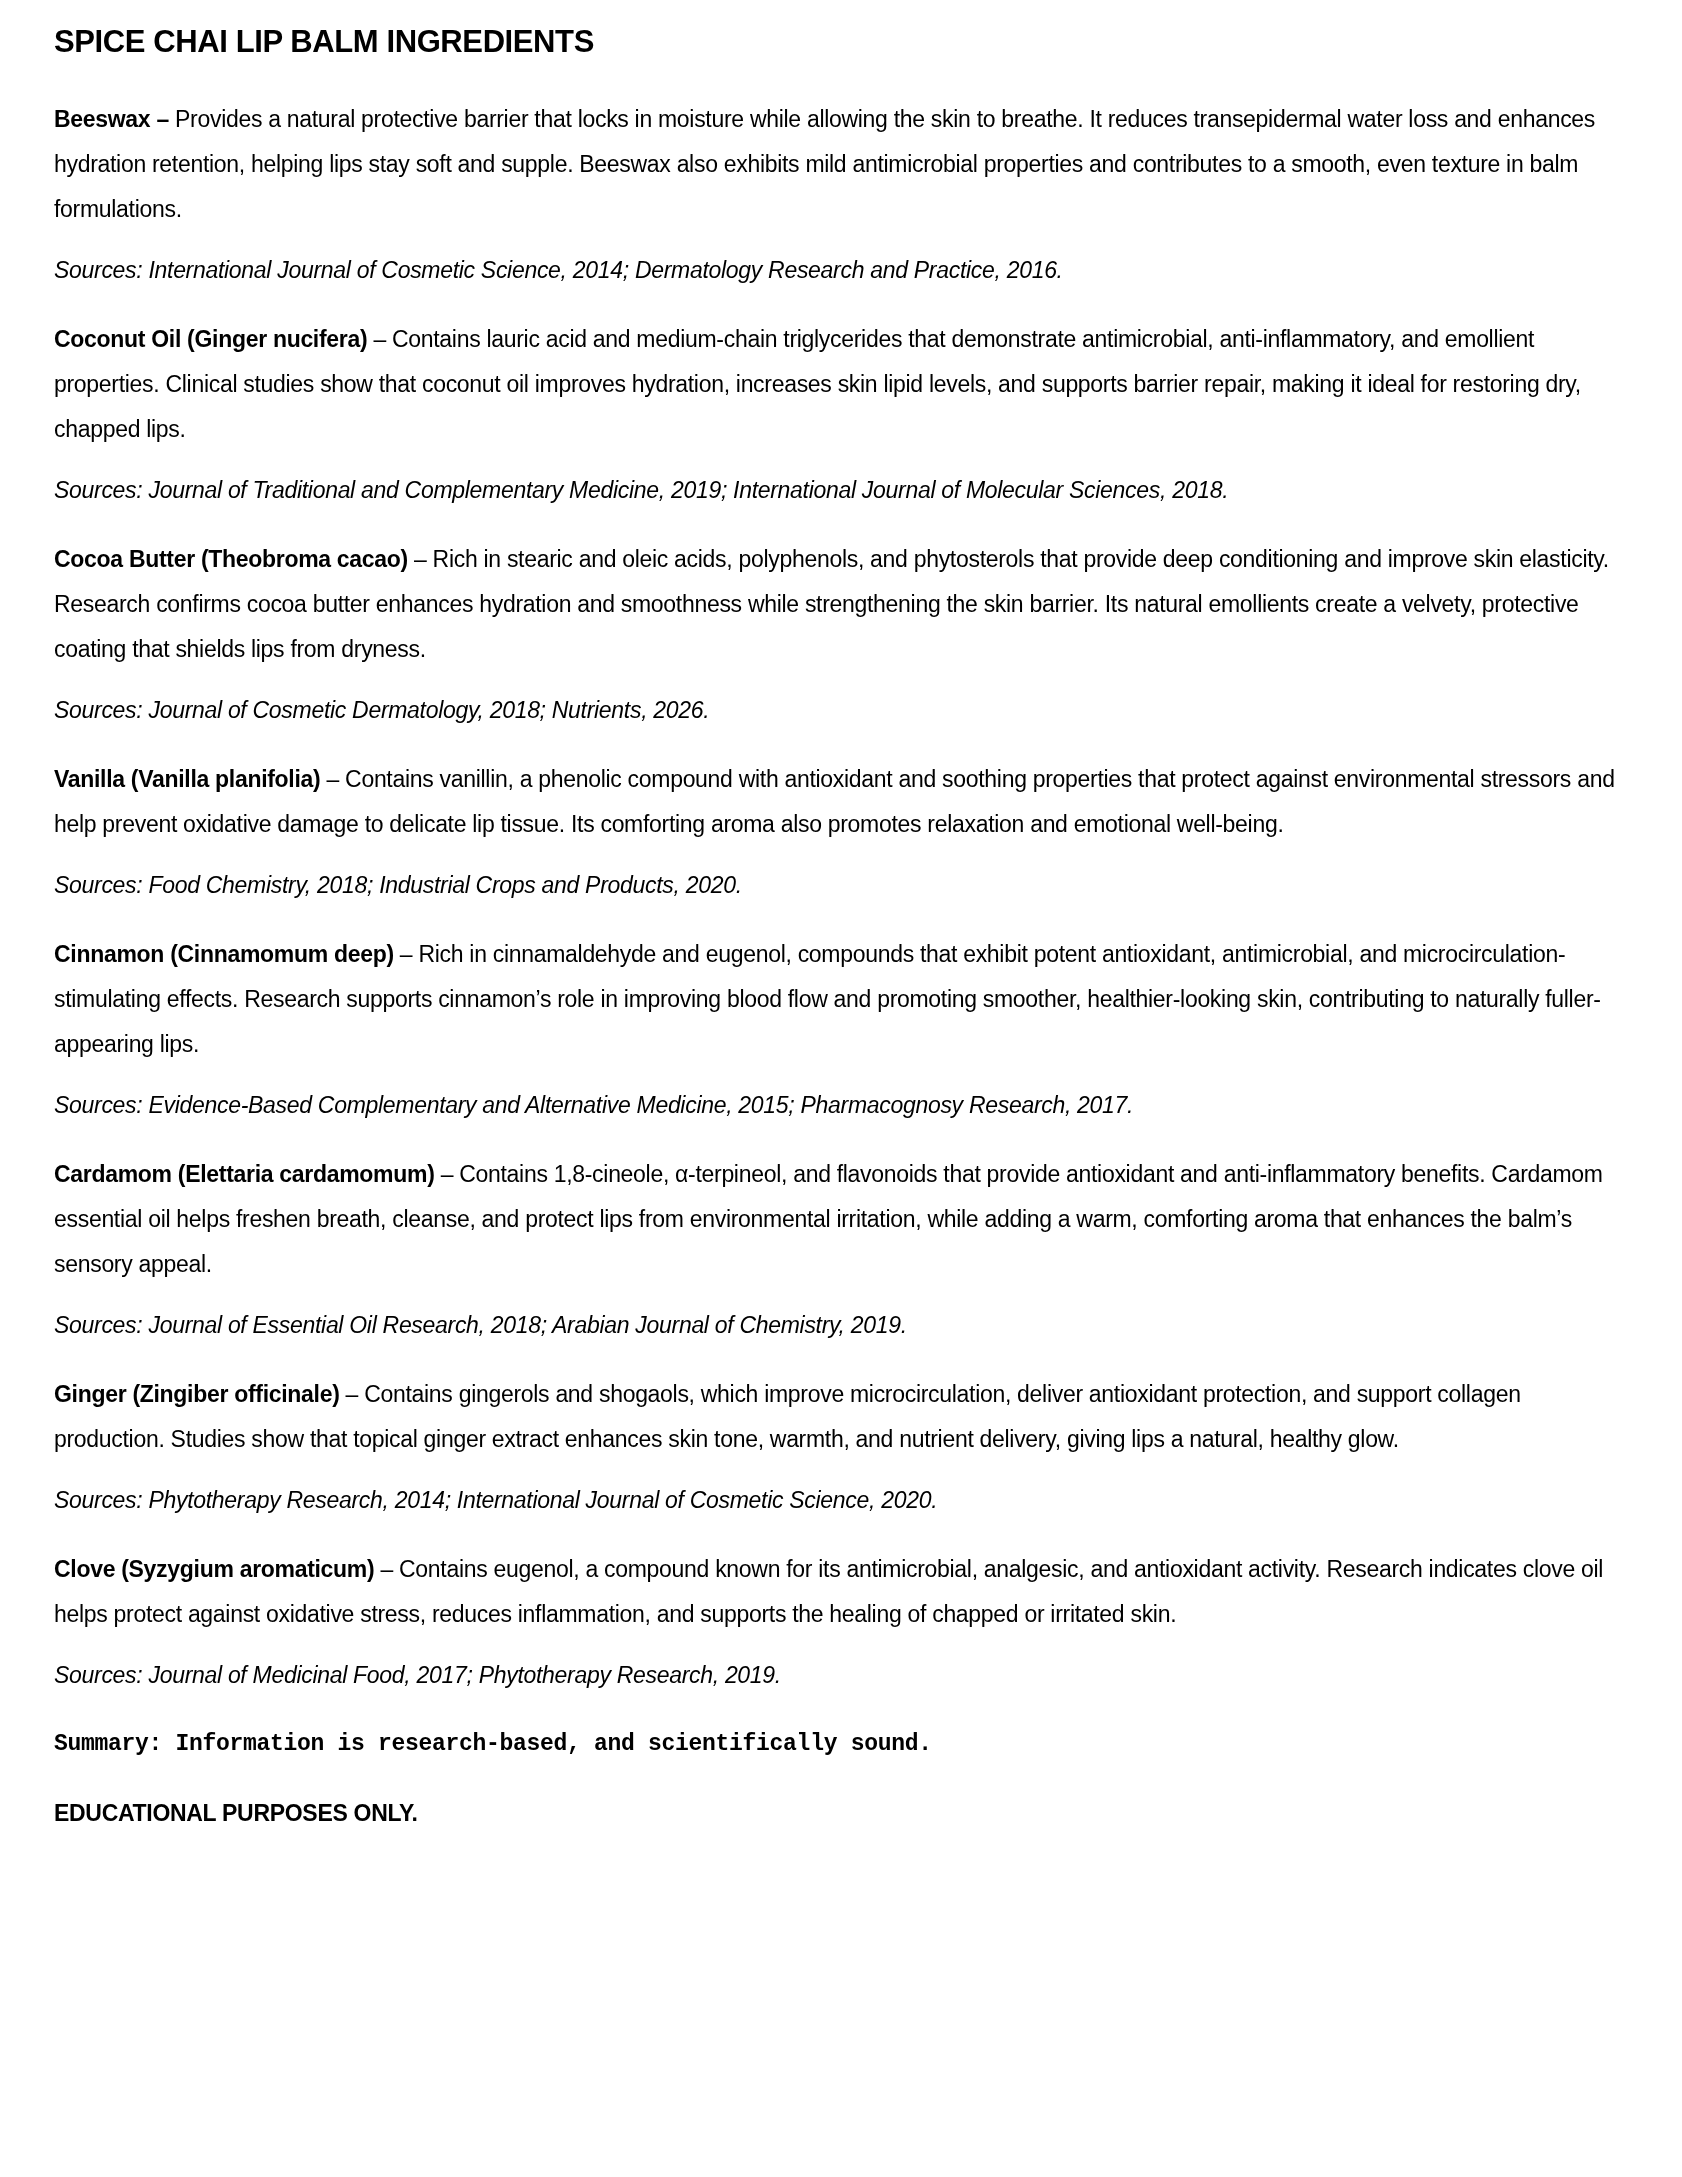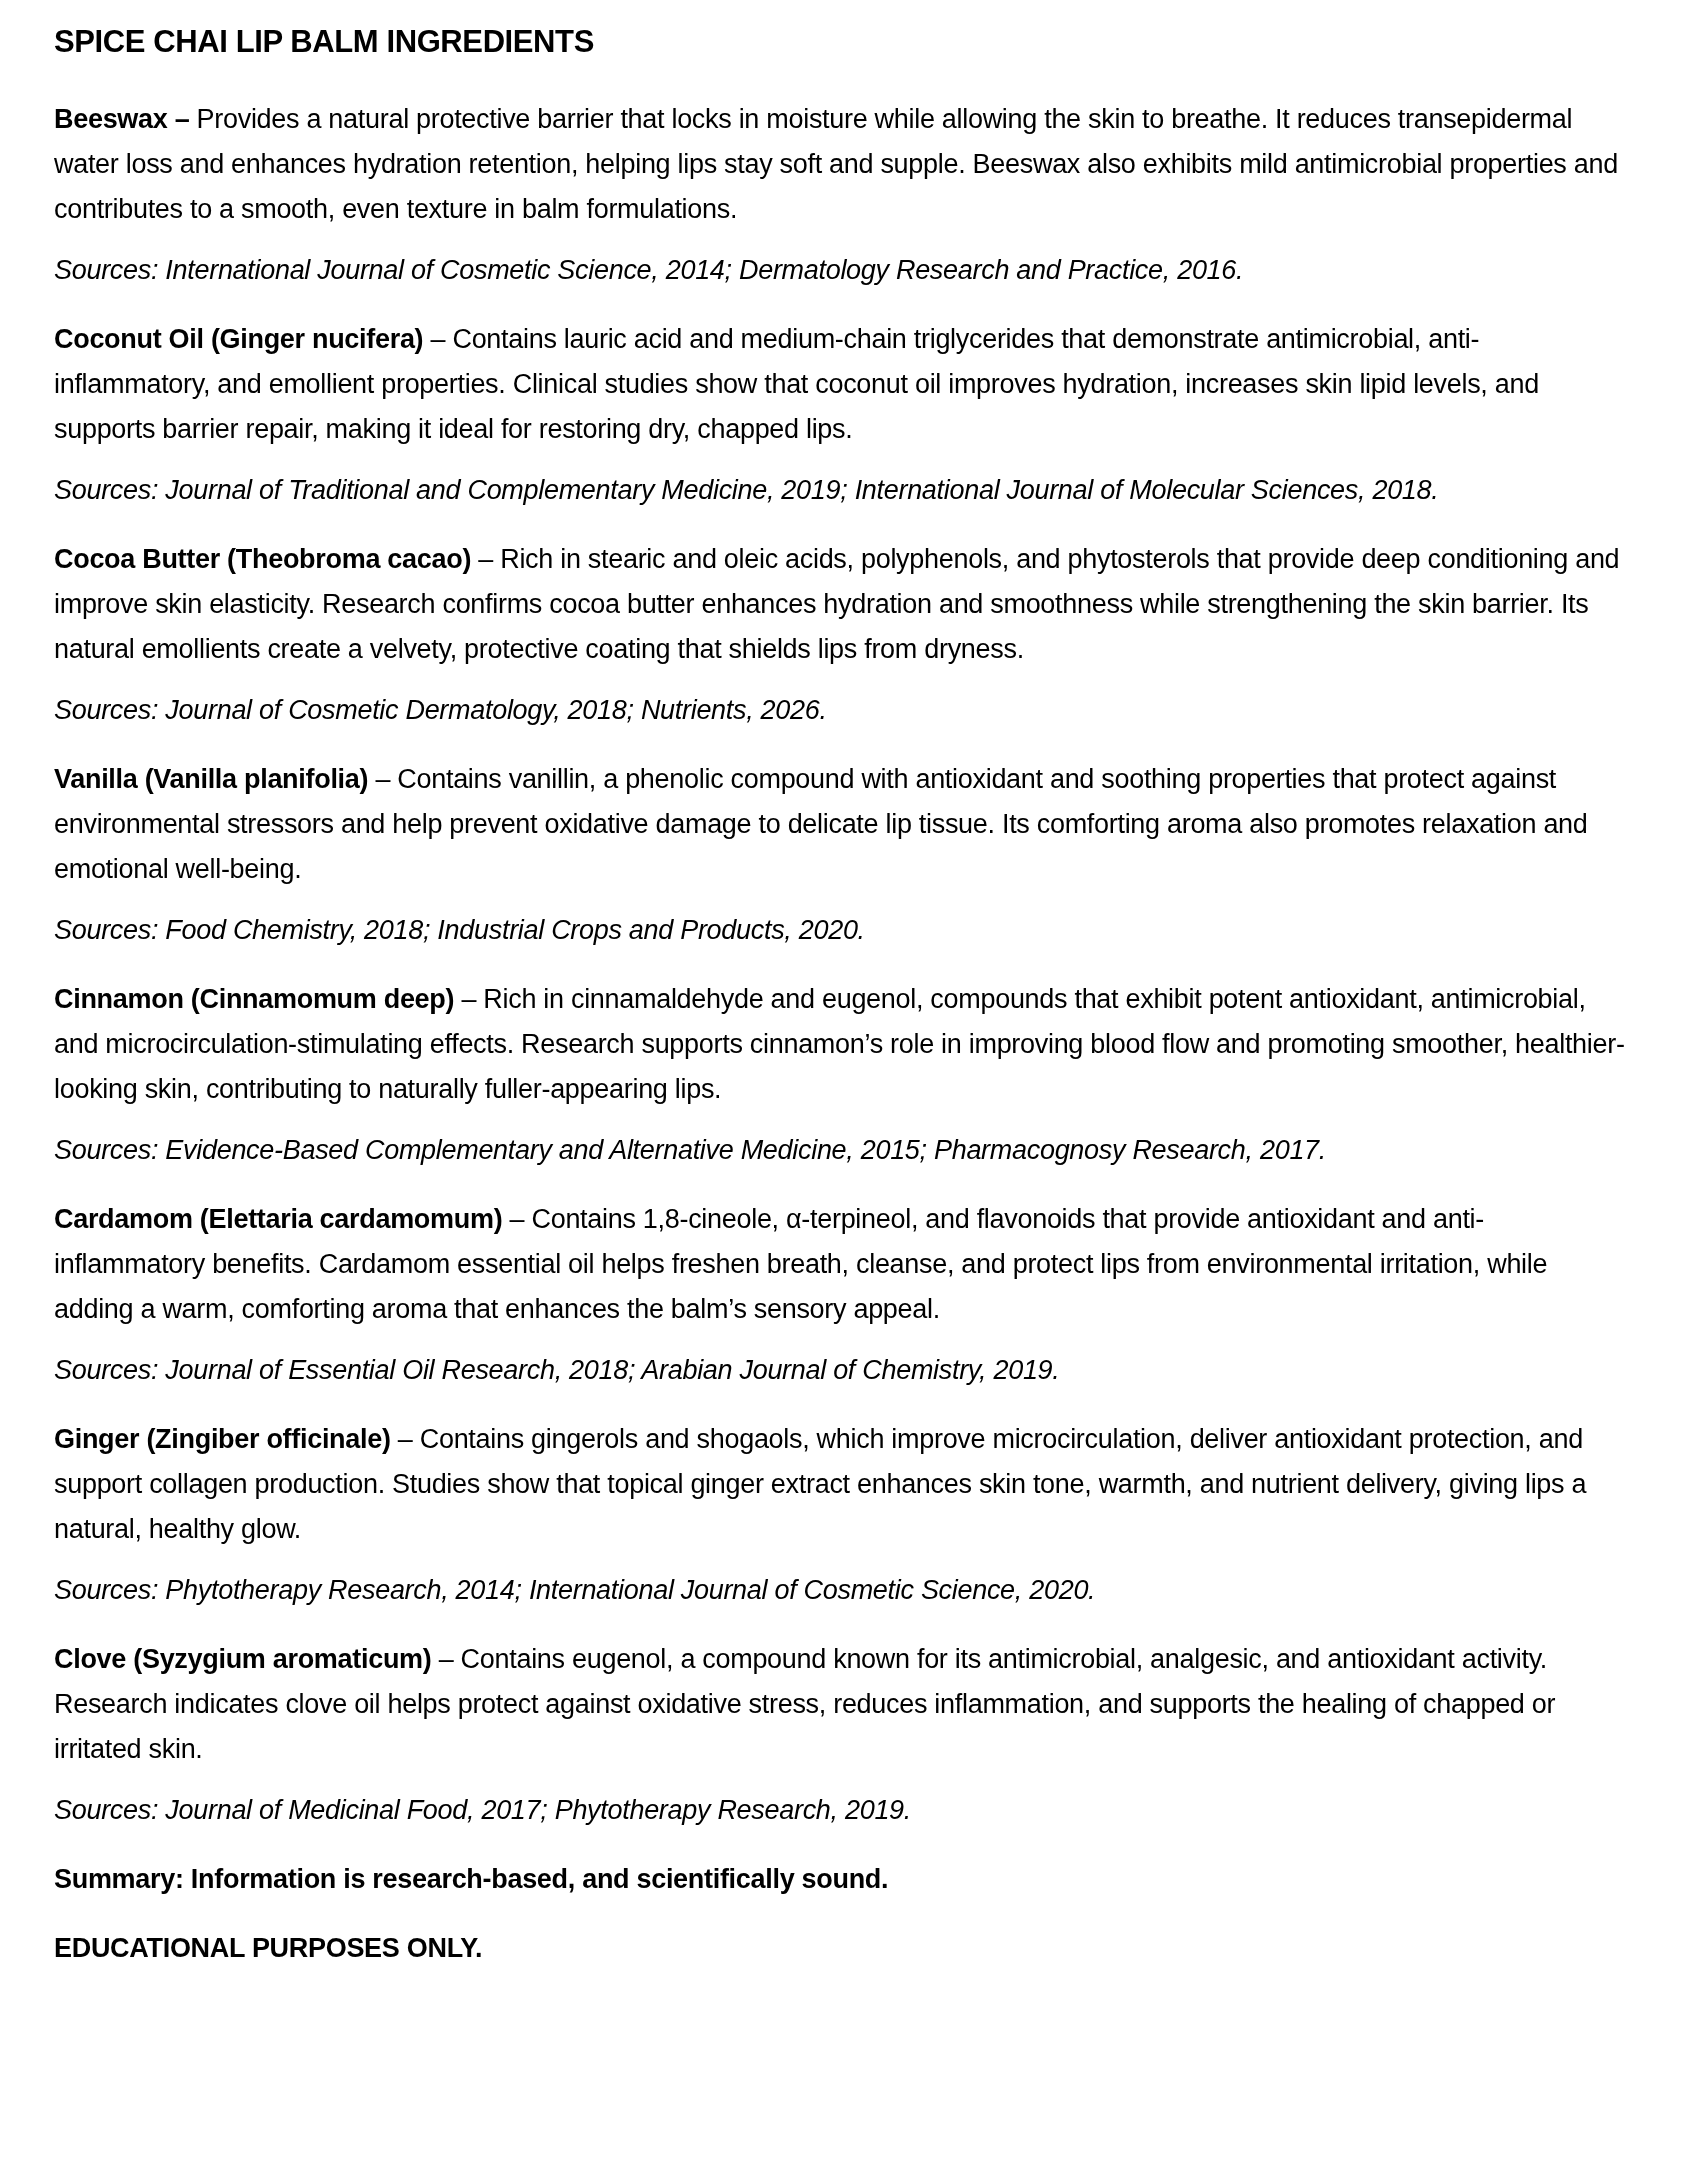--- a/index.html
+++ b/index.html
@@ -19,35 +19,36 @@
     box-sizing: border-box;
   }
   .doc-title {
     font-size: 31px;
     font-weight: 700;
     letter-spacing: -0.4px;
     margin: 0 0 36px 0;
     line-height: 1.25;
   }
   p {
-    font-size: 27px;
+    font-size: 23px;
     letter-spacing: -0.3px;
     line-height: 45px;
     margin: 0;
   }
   p.ing-text {
     margin: 0;
   }
   p.ing-sources {
     font-style: italic;
     margin: 16px 0 24px 0;
   }
   p.summary-line {
     font-weight: 700;
     margin: 9px 0 24px 0;
+    font-family: Liberation Mono, monospace;
   }
   p.disclaimer-line {
     font-weight: 700;
     margin: 0;
   }
   .ing-name {
     font-weight: 700;
   }
 </style>
 </head>

